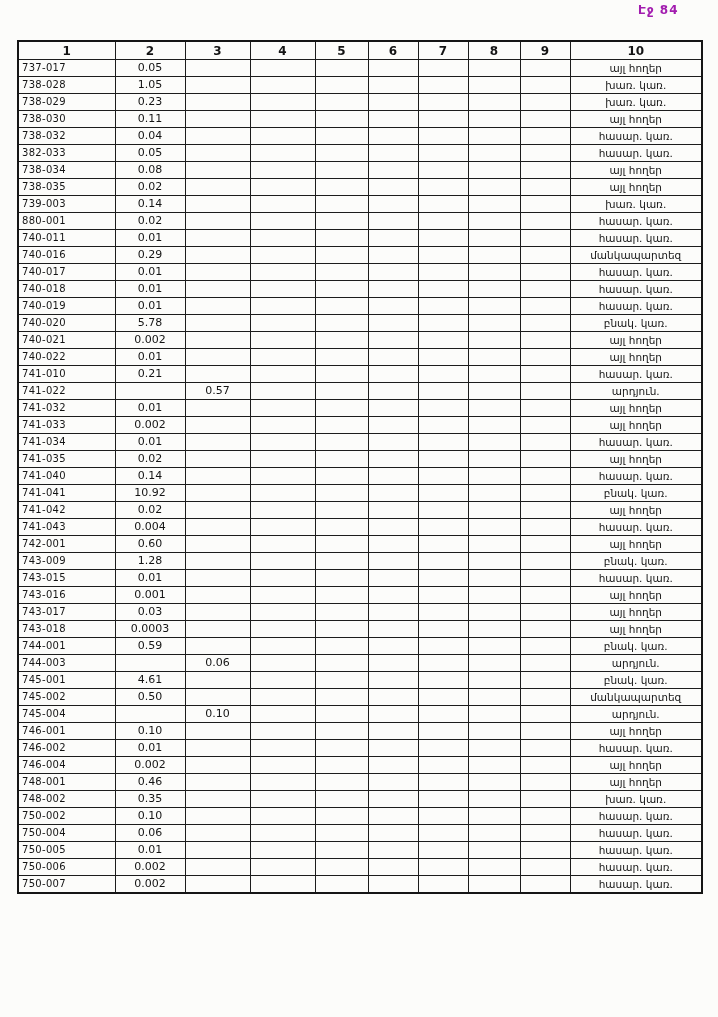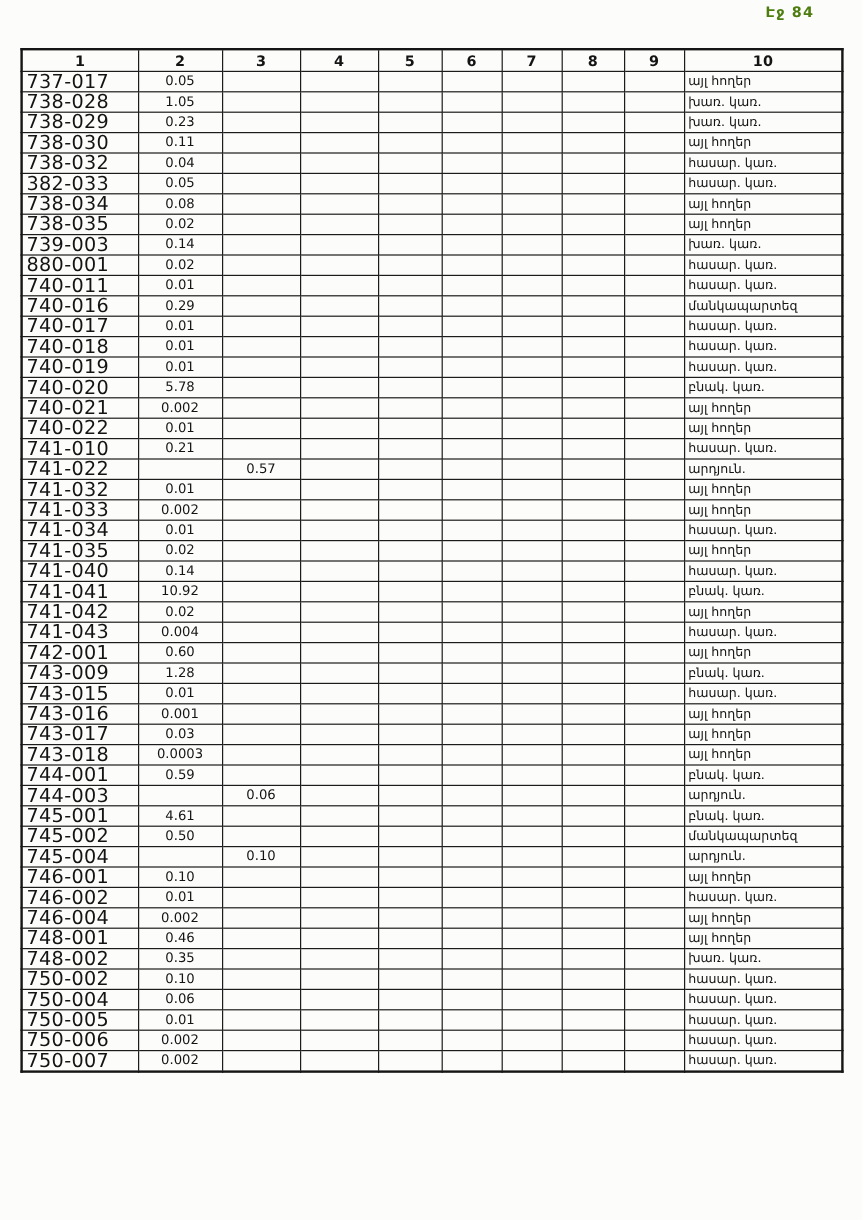--- a/index.html
+++ b/index.html
@@ -15,21 +15,21 @@
     color: #141414;
     overflow: hidden;
   }
   .page-num {
     position: absolute;
     top: 3px;
     left: 638px;
     font-size: 12px;
     font-weight: bold;
     letter-spacing: 1px;
-    color: #4d7c0f;
+    color: #a21caf;
   }
   table.scan-table {
     position: absolute;
     top: 40px;
     left: 17px;
     width: 684px;
     border-collapse: collapse;
     table-layout: fixed;
     border: 2px solid #151515;
   }
@@ -45,30 +45,30 @@
     vertical-align: middle;
   }
   .scan-table th {
     font-size: 12px;
     font-weight: bold;
     text-align: center;
     height: 17px;
   }
   .scan-table td.code {
     text-align: left;
-    font-size: 16px;
+    font-size: 10px;
     letter-spacing: 0.3px;
     margin-left: 16px;
   }
   .scan-table td.val {
     text-align: center;
     font-size: 11px;
   }
   .scan-table td.label {
-    text-align: left;
+    text-align: center;
     font-size: 10.5px;
   }
 </style>
 </head>
 <body>
 
 <div class="page-num">Էջ 84</div>
 
 <table class="scan-table">
   <colgroup>

